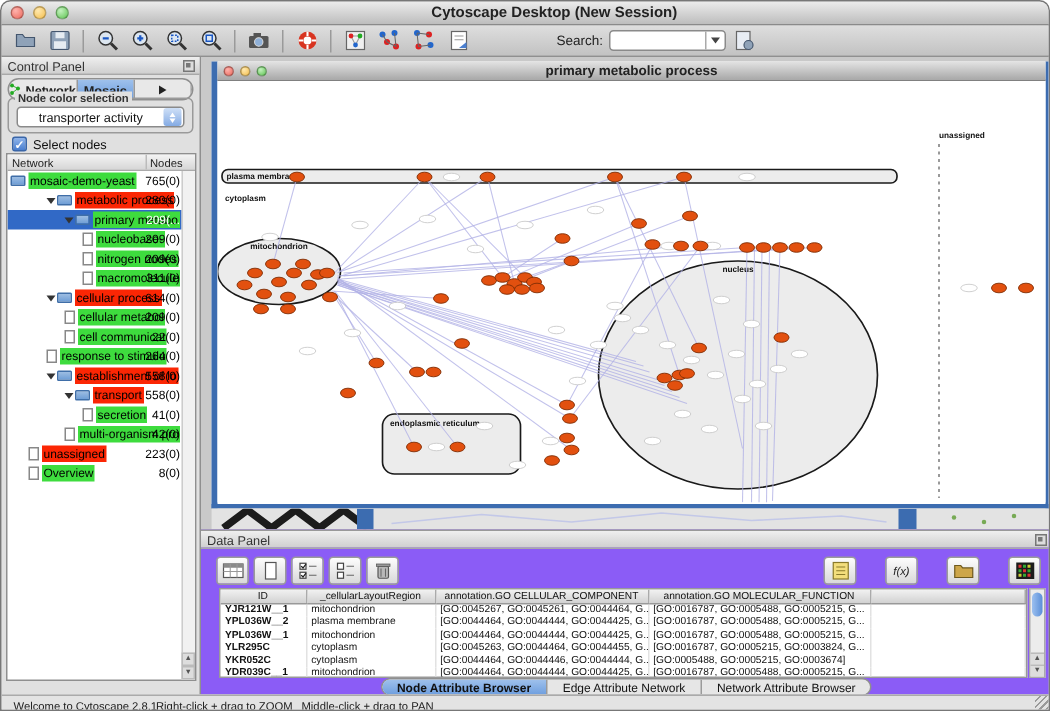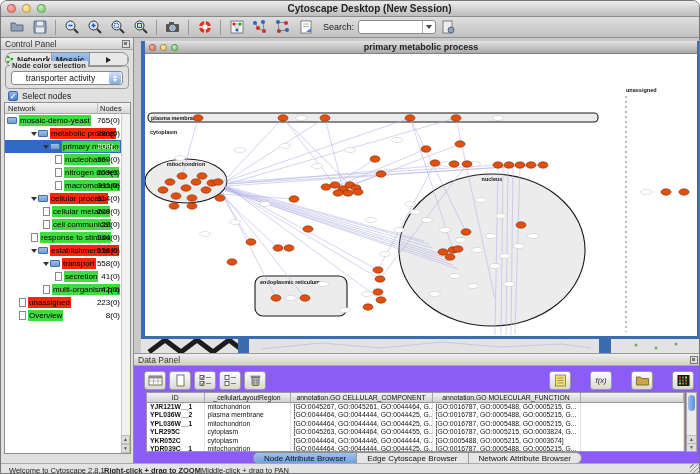--- a/index.html
+++ b/index.html
@@ -16,21 +16,21 @@
   .tl.yellow{background:radial-gradient(circle at 35% 30%,#ffe9b0,#f4bf4f);}
   .tl.green{background:radial-gradient(circle at 35% 30%,#c5f2c0,#61c554);}
   .win-title{position:absolute;left:0;right:0;text-align:center;font-size:10px;font-weight:bold;color:#222;padding-left:37px;}
   
   .toolbar{position:absolute;left:0;top:16px;width:700px;height:21px;
     background:linear-gradient(#dedede,#c2c2c2);border-bottom:1px solid #909090;
     display:flex;align-items:center;padding-left:4px;}
   .tbtn{width:23px;height:19px;display:flex;align-items:center;justify-content:center;flex:0 0 auto;}
   .tsep{width:1px;height:15px;background:#9a9a9a;margin:0 4px;flex:0 0 auto;}
   .search-wrap{display:flex;align-items:center;margin-left:6px;}
-  .search-label{font-size:9px;color:#222;margin-right:4px;}
+  .search-label{font-size:9px;color:#222;margin-right:4px;margin-left:48px;}
   .search-box{width:78px;height:14px;background:#fff;border:1px solid #8a8a8a;border-radius:3px;
     display:flex;align-items:center;}
   .search-input{flex:1;border:none;outline:none;font-size:9px;height:12px;width:58px;background:transparent;padding:0 3px;}
   .search-drop{width:13px;height:12px;border-left:1px solid #aaa;display:flex;align-items:center;justify-content:center;}
   .caret-down{width:0;height:0;border-left:3px solid transparent;border-right:3px solid transparent;border-top:4px solid #444;}
   
   .cpanel{position:absolute;left:0;top:37px;width:133px;height:425px;background:#e0e0e0;border-right:1px solid #8f8f8f;}
   .phead{position:absolute;left:0;top:0;width:100%;height:12px;background:linear-gradient(#efefef,#cfcfcf);
     border-bottom:1px solid #a8a8a8;font-size:8.5px;font-weight:normal;color:#333;padding-left:4px;line-height:12px;}
   .float-ico{position:absolute;right:3px;top:2px;width:8px;height:8px;border:1px solid #777;background:#ddd;}
@@ -96,21 +96,21 @@
      font-size:6.8px;font-weight:normal;color:#111;overflow:hidden;white-space:nowrap;padding:0 2px;}
   td{height:8.5px;border-right:1px solid #e2e2e2;font-size:6.8px;color:#111;overflow:hidden;white-space:nowrap;padding:0 3px;}
   td.c0{font-weight:bold;}
   .dsb{position:absolute;right:4px;top:38px;width:11px;height:60px;background:#ececec;border:1px solid #aaa;}
   .dsb-thumb{position:absolute;left:1px;top:2px;width:7px;height:16px;border-radius:4px;background:linear-gradient(90deg,#9cc0f0,#5b8fd8);}
   .dsb .arr{position:absolute;left:0;width:9px;height:8px;background:#ddd;border-top:1px solid #bbb;font-size:5px;line-height:7px;text-align:center;color:#555;}
   .dp-tabs{position:absolute;left:0;right:0;top:98px;height:12px;display:flex;justify-content:center;align-items:center;}
   .dp-tabgroup{display:flex;border:1px solid #8f8f8f;border-radius:7px;overflow:hidden;height:12px;background:#e6e6e6;}
   .dp-tab{padding:0 10px;font-size:8px;line-height:11px;color:#111;border-right:1px solid #9a9a9a;}
   .dp-tab:last-child{border-right:none;text-align:right;}
-  .dp-tab.sel{background:linear-gradient(#9fc1ec,#6f9fdf);font-weight:normal;}
+  .dp-tab.sel{background:linear-gradient(#9fc1ec,#6f9fdf);font-weight:bold;}
   
   .statusbar{position:absolute;left:0;top:462px;width:700px;height:12px;background:#e3e3e3;border-top:1px solid #aaa;font-size:7.5px;color:#222;}
   .status-item{position:absolute;top:2px;}
   .grip{position:absolute;right:0;bottom:0;width:11px;height:11px;
     background:repeating-linear-gradient(135deg,transparent 0 2px,#9a9a9a 2px 3px);}
   
   .edge{stroke:#b2b2e6;stroke-width:.7;opacity:.8;}
   .nnode{fill:#e2500f;stroke:#7e2c05;stroke-width:.6;}
   .nlabel{fill:#fff;stroke:#c0c0c0;stroke-width:.5;}
   .region{fill:#ececec;stroke:#1a1a1a;stroke-width:1.1;}
@@ -720,26 +720,26 @@
       </table>
     </div>
     <div class="dsb">
       <span class="dsb-thumb"></span>
       <span class="arr" style="bottom:8px;">▲</span>
       <span class="arr" style="bottom:0;">▼</span>
     </div>
     <div class="dp-tabs">
       <span class="dp-tabgroup" id="dp-tabgroup">
           <span class="dp-tab sel">Node Attribute Browser</span>
-          <span class="dp-tab">Edge Cytoscape Browser</span>
+          <span class="dp-tab">Edge Attribute Network</span>
           <span class="dp-tab">Network Attribute Browser</span>
         </span>
     </div>
   </div>
 
   <div class="statusbar">
     <span class="status-item" style="left:8px;">Welcome to Cytoscape 2.8.1</span>
-    <span class="status-item" style="left:103px;font-weight:bold;">Right-click + drag to ZOOM</span>
+    <span class="status-item" style="left:103px;">Right-click + drag to ZOOM</span>
     <span class="status-item" style="left:200px;">Middle-click + drag to PAN</span>
     <span class="grip"></span>
   </div>
 
 </div>
 
 </body></html>

